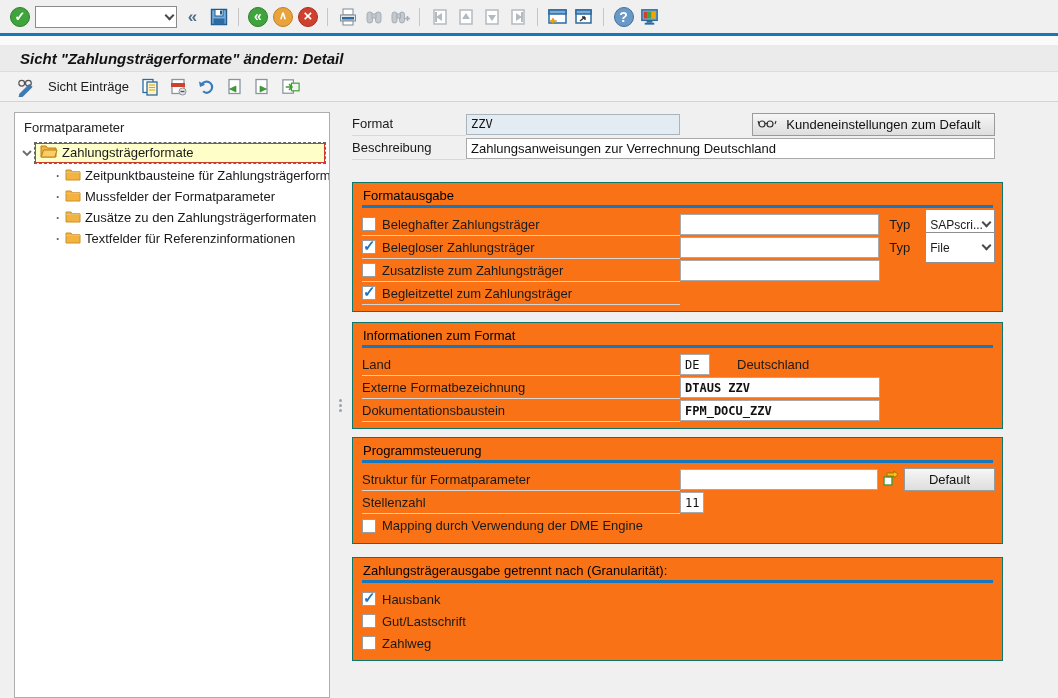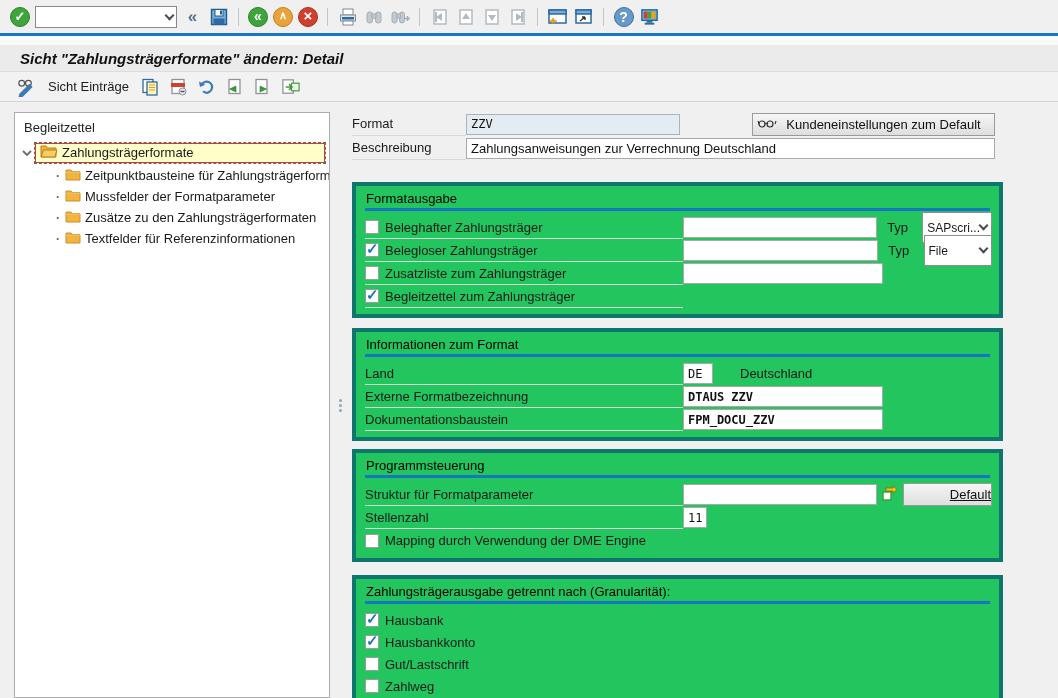--- a/index.html
+++ b/index.html
@@ -63,23 +63,23 @@
   .hlabel { width:114px; align-self:stretch; display:flex; align-items:center; border-bottom:1px solid #d9d9d9; }
   .fld { height:21px; border:1px solid #a9a9a9; background:#fff; font-family:"DejaVu Sans Mono", monospace; font-size:12px; padding:1px 4px; color:#111; }
   input.fld { outline:none; }
   .fld.ro { background:#e3ecf3; border-color:#aab4bc; }
   .w214 { width:214px; } .w529 { width:529px; font-family:"Liberation Sans",sans-serif; font-size:13px; }
   .w200 { width:200px;font-weight:bold; } .w30 { width:30px; } .w24 { width:24px; }
 
   .sap-btn { height:23px; background:linear-gradient(#f6f6f6,#dedede); border:1px solid #9a9a9a; display:flex; align-items:center; font-size:13px; color:#111; cursor:default; }
   .btn-customer { width:243px; margin-left:auto; margin-right:63px; padding:0 4px; }
   .btn-customer .lbl { flex:1; text-align:center; }
-  .btn-default { width:92px; justify-content:flex-end;text-decoration:underline; }
-
-  .gbox { width:651px; background:#22c55e; border:4px solid #0f766e; padding:4px 7px 6px 7px; }
+  .btn-default { width:92px; justify-content:center; }
+
+  .gbox { width:651px; background:#f97316; border:1px solid #0f766e; padding:4px 7px 6px 7px; }
   .gbox .gtitle { margin:1px 0 2px 3px; color:#000; }
   .grule { height:3px; background:#1577bd; margin:0 2px 5px 2px; }
   .grow { display:flex; align-items:center; height:23px; padding-left:2px; }
   .grow.h22 { height:22px; }
   .lz { display:flex; align-items:center; width:318px; align-self:stretch; flex:none; }
   .lz.ul { border-bottom:1px solid #d6d6d6; }
   .cb { position:relative; width:14px; height:14px; background:#fff; border:1px solid #9c9c9c; flex:none; margin-right:6px; }
   .cb.checked::before { content:"✓"; position:absolute; left:0; top:-4px; font-size:15px; font-weight:bold; color:#1b74bc; }
   .typ { margin:0 10px 0 10px; width:26px; }
   .dd { width:70px; height:31px; background:#fff; border:1px solid #8f8f8f; display:flex; align-items:center; padding:0 4px; font-size:12px; }
@@ -247,21 +247,21 @@
         <rect x="3" y="2.5" width="11" height="14" fill="#fff" stroke="#8a949c" stroke-width="1.3"></rect>
         <rect x="12" y="6" width="8" height="8" fill="#eef4ee" stroke="#3f9c35" stroke-width="1.2"></rect>
         <path d="M6 10h6m-2.5-3l3 3-3 3" stroke="#3f9c35" stroke-width="1.6" fill="none"></path>
       </svg>
   </span>
 </div>
 
 <div class="content">
 
   <div class="tree-panel">
-    <div class="tree-header">Begleitzettel</div>
+    <div class="tree-header">Formatparameter</div>
     <div class="tree-root-row">
       <span class="expander">
         <svg width="12" height="12" viewBox="0 0 12 12">
             <path d="M2 4l4 4 4-4" fill="none" stroke="#6a6a6a" stroke-width="1.8"></path>
           </svg>
       </span>
       <span class="root-sel">
         <span class="folder">
           <svg width="18" height="14" viewBox="0 0 18 14">
               <path d="M1 2h5l1.5 2H16v9H1z" fill="#f3b33e" stroke="#b97f1f"></path>
@@ -446,26 +446,20 @@
       <div class="gtitle">Zahlungsträgerausgabe getrennt nach (Granularität):</div>
       <div class="grule"></div>
       <div class="grow h22">
         <span class="lz">
           <span class="cb checked"></span>
           <span>Hausbank</span>
         </span>
       </div>
       <div class="grow h22">
         <span class="lz">
-          <span class="cb checked"></span>
-          <span>Hausbankkonto</span>
-        </span>
-      </div>
-      <div class="grow h22">
-        <span class="lz">
           <span class="cb"></span>
           <span>Gut/Lastschrift</span>
         </span>
       </div>
       <div class="grow h22">
         <span class="lz">
           <span class="cb"></span>
           <span>Zahlweg</span>
         </span>
       </div>

